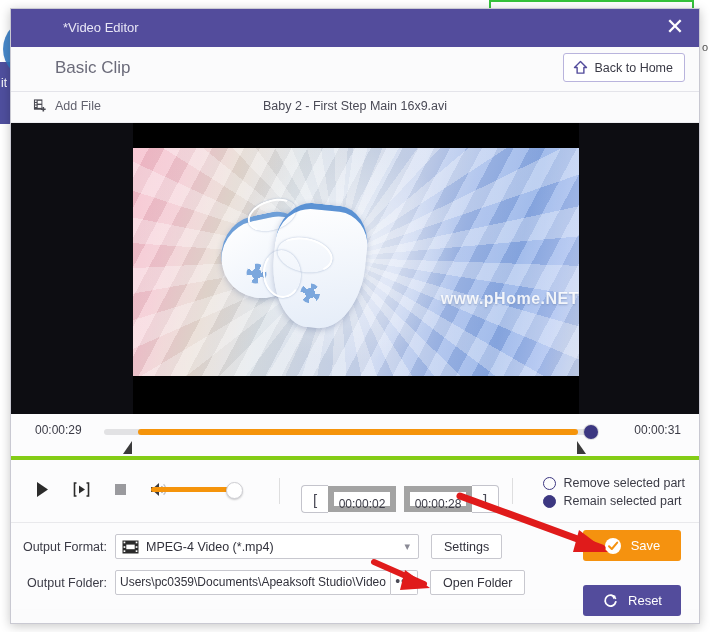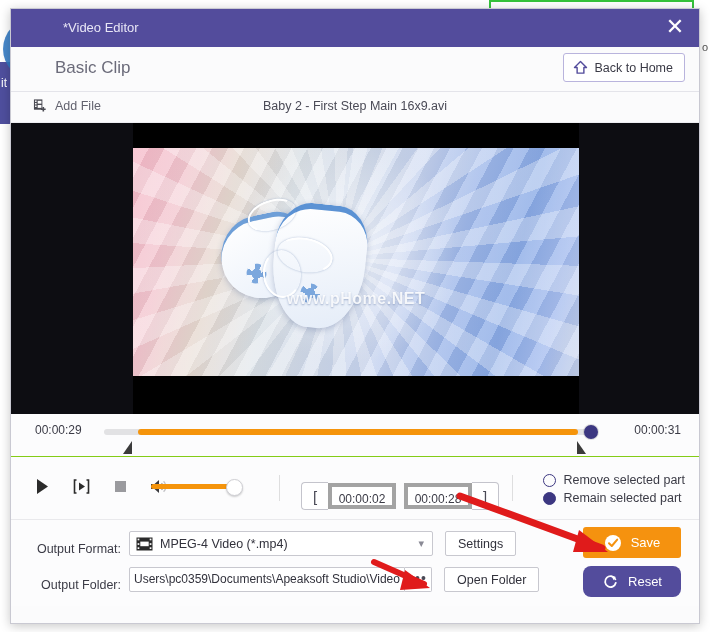--- a/index.html
+++ b/index.html
@@ -77,26 +77,26 @@
       background:radial-gradient(circle,#7ba7dd 0 35%,transparent 36%),
                  conic-gradient(#7ba7dd 0 12%,transparent 12% 25%,#7ba7dd 25% 37%,transparent 37% 50%,
                                 #7ba7dd 50% 62%,transparent 62% 75%,#7ba7dd 75% 87%,transparent 87%);}
   .shoe.back .motif{left:22px;top:42px;}
   .shoe.front .motif{left:30px;top:74px;}
   .lace{position:absolute;border:2px solid #ffffff;border-radius:50%;
       box-shadow:0 0 2px rgba(90,120,170,.5);}
   .lace.l1{left:28px;top:12px;width:46px;height:26px;border-color:#ffffff transparent transparent #ffffff;transform:rotate(-18deg);}
   .lace.l2{left:58px;top:50px;width:52px;height:30px;border-color:#ffffff #ffffff transparent transparent;transform:rotate(12deg);}
   .lace.l3{left:44px;top:62px;width:34px;height:44px;border-color:transparent transparent #ffffff #ffffff;transform:rotate(-6deg);}
-  .vidpic .wmark{position:absolute;left:0;right:0;top:142px;text-align:center;
+  .vidpic .wmark{position:absolute;left:0;right:0;top:142px;text-align:right;
       font-size:16px;font-weight:bold;color:rgba(255,255,255,.88);letter-spacing:.5px;
       text-shadow:0 1px 2px rgba(120,140,180,.65);font-family:"Liberation Sans",sans-serif;}
 
   
-  .timeline{position:relative;height:42px;background:#fcfcfd;border-bottom:1px solid #84cc16;}
+  .timeline{position:relative;height:42px;background:#fcfcfd;border-bottom:4px solid #84cc16;}
   .timeline .tl{position:absolute;left:24px;top:9px;font-size:12px;color:#3b3b46;}
   .timeline .tr{position:absolute;right:18px;top:9px;font-size:12px;color:#3b3b46;margin-left:8px;}
   .track{position:absolute;left:93px;top:15px;width:492px;height:6px;border-radius:3px;background:#e2e2e4;}
   .track .fill{position:absolute;left:34px;top:0;width:440px;height:6px;border-radius:3px;background:#f5940b;}
   .track .knob{position:absolute;left:480px;top:-4px;width:14px;height:14px;border-radius:50%;
       background:#3c3781;box-shadow:0 0 0 1px rgba(0,0,0,.12);cursor:pointer;}
   .mark{position:absolute;top:27px;width:0;height:0;}
   .mark.left{left:112px;border-left:9px solid transparent;border-bottom:13px solid #3b3b3b;}
   .mark.right{left:566px;border-right:9px solid transparent;border-bottom:13px solid #3b3b3b;}
 
@@ -106,53 +106,53 @@
   .icbtn{width:22px;height:22px;display:flex;align-items:center;justify-content:center;cursor:pointer;}
   .volbar{position:absolute;left:140px;top:27px;width:86px;height:5px;border-radius:3px;background:#f5940b;}
   .volbar .vknob{position:absolute;right:-6px;top:-5px;width:15px;height:15px;border-radius:50%;
       background:#ffffff;border:1px solid #cfcfd4;box-shadow:0 1px 2px rgba(0,0,0,.2);cursor:pointer;}
   .sep{position:absolute;top:18px;width:1px;height:26px;background:#dededf;}
   .trim{position:absolute;left:290px;top:25px;display:flex;align-items:center;}
   .brk{width:26px;height:26px;border:1px solid #c4c4cc;background:#ffffff;
       display:flex;align-items:center;justify-content:center;font-size:15px;color:#4a4a56;cursor:pointer;}
   .brk.l{border-radius:4px 0 0 4px;border-right:none;}
   .brk.r{border-radius:0 4px 4px 0;border-left:none;}
-  .tbox{width:68px;height:26px;box-sizing:border-box;border:4px solid #a3a3a3;background:#ffffff;
+  .tbox{width:68px;height:26px;box-sizing:border-box;border:6px solid #a3a3a3;background:#ffffff;
       font-size:12px;color:#3b3b46;text-align:center;line-height:24px;cursor:text;}
   .tgap{width:8px;}
   .radios{position:absolute;right:14px;top:16px;}
   .radio{display:flex;align-items:center;gap:7px;margin-bottom:4px;cursor:pointer;}
   .rdot{width:13px;height:13px;border-radius:50%;border:1.6px solid #3c3781;box-sizing:border-box;}
   .rdot.on{background:#3c3781;}
   .radio .lbl{font-size:12.5px;color:#3b3b46;}
 
   
   .outsec{position:relative;height:86px;background:#fcfcfd;}
-  .orow{position:absolute;left:22px;display:flex;align-items:flex-end;}
+  .orow{position:absolute;left:8px;display:flex;align-items:center;}
   .orow.r1{top:11px;}
   .orow.r2{top:47px;}
   .olabel{width:88px;text-align:right;font-size:12.5px;color:#3b3b46;margin-right:8px;}
   .combo{width:304px;height:25px;box-sizing:border-box;border:1px solid #c8c8cf;background:#ffffff;
       border-radius:2px;display:flex;align-items:center;padding:0 6px;position:relative;cursor:pointer;}
   .combo .cname{font-size:12.5px;color:#32323c;margin-left:7px;}
   .combo .chev{position:absolute;right:8px;top:5px;color:#8a8a95;font-size:11px;}
   .pathbox{width:276px;height:25px;box-sizing:border-box;border:1px solid #c8c8cf;background:#ffffff;
       border-radius:2px 0 0 2px;font-size:12px;color:#32323c;line-height:23px;padding-left:4px;
       white-space:nowrap;overflow:hidden;cursor:text;}
   .dots{width:27px;height:25px;box-sizing:border-box;border:1px solid #c8c8cf;border-left:none;
       background:#ffffff;border-radius:0 2px 2px 0;text-align:center;line-height:21px;
       font-size:14px;color:#4a4a56;letter-spacing:1px;cursor:pointer;}
   .sqbtn{height:25px;box-sizing:border-box;border:1px solid #c8c8cf;background:#ffffff;border-radius:2px;
       font-size:12.5px;color:#32323c;display:flex;align-items:center;justify-content:center;
       padding:0 12px;margin-left:12px;cursor:pointer;}
   .bigbtn{position:absolute;right:18px;width:98px;height:31px;border-radius:3px;
       display:flex;align-items:center;justify-content:center;gap:9px;cursor:pointer;}
   .bigbtn .lbl{font-size:13px;color:#ffffff;}
   .bigbtn.save{top:7px;background:#f5920f;}
-  .bigbtn.reset{top:46px;background:#534c9c;border-radius:8px;}
+  .bigbtn.reset{top:62px;background:#534c9c;}
 
   
   .arrow{position:absolute;pointer-events:none;}
   svg{display:block;}
 </style>
 </head>
 <body>
 
 <div id="bg">
   <div class="bg-green-box"></div>

